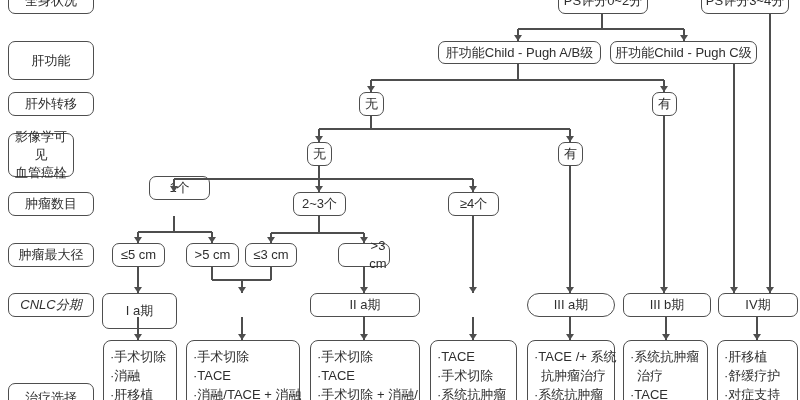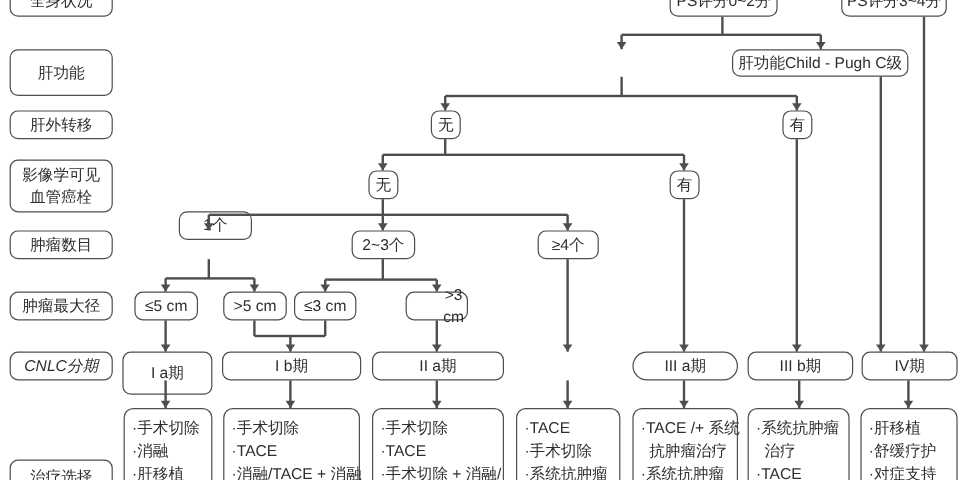--- a/index.html
+++ b/index.html
@@ -27,42 +27,42 @@
     border-top:6px solid #4e4e4e;
   }
 </style>
 </head>
 <body>
 
 <div id="flowchart">
     <div class="box" style="left: 8px; top: -12px; width: 86px; height: 26px;">全身状况</div>
     <div class="box" style="left: 8px; top: 41px; width: 86px; height: 39px;">肝功能</div>
     <div class="box" style="left: 8px; top: 92px; width: 86px; height: 24px;">肝外转移</div>
-    <div class="box" style="left: 8px; top: 133px; width: 86px; height: 44px; text-align: center;">影像学可见
+    <div class="box" style="left: 8px; top: 133px; width: 66px; height: 44px; text-align: center;">影像学可见
 血管癌栓</div>
     <div class="box" style="left: 8px; top: 192px; width: 86px; height: 24px;">肿瘤数目</div>
     <div class="box" style="left: 8px; top: 243px; width: 86px; height: 24px;">肿瘤最大径</div>
     <div class="box" style="left: 8px; top: 293px; width: 86px; height: 24px; font-style: italic;">CNLC分期</div>
     <div class="box" style="left: 8px; top: 383px; width: 86px; height: 30px;">治疗选择</div>
     <div class="box" style="left: 558px; top: -12px; width: 90px; height: 26px;">PS评分0~2分</div>
     <div class="box" style="left: 701px; top: -12px; width: 88px; height: 26px;">PS评分3~4分</div>
+    <div class="box" style="left: 438px; top: 41px; width: 163px; height: 23px;">肝功能Child - Pugh A/B级</div>
     <div class="box" style="left: 610px; top: 41px; width: 147px; height: 23px;">肝功能Child - Pugh C级</div>
     <div class="box" style="left: 359px; top: 92px; width: 25px; height: 24px;">无</div>
     <div class="box" style="left: 652px; top: 92px; width: 25px; height: 24px;">有</div>
     <div class="box" style="left: 307px; top: 142px; width: 25px; height: 24px;">无</div>
     <div class="box" style="left: 558px; top: 142px; width: 25px; height: 24px;">有</div>
     <div class="box" style="left: 149px; top: 176px; width: 61px; height: 24px;">1个</div>
     <div class="box" style="left: 293px; top: 192px; width: 53px; height: 24px;">2~3个</div>
     <div class="box" style="left: 448px; top: 192px; width: 51px; height: 24px;">≥4个</div>
     <div class="box" style="left: 112px; top: 243px; width: 53px; height: 24px;">≤5 cm</div>
     <div class="box" style="left: 186px; top: 243px; width: 53px; height: 24px;">&gt;5 cm</div>
     <div class="box" style="left: 245px; top: 243px; width: 52px; height: 24px;">≤3 cm</div>
     <div class="box" style="left: 338px; top: 243px; width: 52px; height: 24px; padding-left: 28px;">&gt;3 cm</div>
     <div class="box" style="left: 102px; top: 293px; width: 75px; height: 36px;">I a期</div>
-    <div class="box" style="left: 185px; top: 293px; width: 116px; height: 24px;">I b期</div>
     <div class="box" style="left: 310px; top: 293px; width: 110px; height: 24px;">II a期</div>
     <div class="box" style="left: 527px; top: 293px; width: 88px; height: 24px; border-radius: 12px;">III a期</div>
     <div class="box" style="left: 623px; top: 293px; width: 88px; height: 24px;">III b期</div>
     <div class="box" style="left: 718px; top: 293px; width: 80px; height: 24px;">IV期</div>
     <div class="box treat" style="left: 103px; top: 340px; width: 74px; height: 75px;"><div class="tline">·手术切除</div><div class="tline">·消融</div><div class="tline">·肝移植</div></div>
     <div class="box treat" style="left: 186px; top: 340px; width: 114px; height: 75px;"><div class="tline">·手术切除</div><div class="tline">·TACE</div><div class="tline">·消融/TACE + 消融</div></div>
     <div class="box treat" style="left: 310px; top: 340px; width: 110px; height: 75px;"><div class="tline">·手术切除</div><div class="tline">·TACE</div><div class="tline">·手术切除 + 消融/</div></div>
     <div class="box treat" style="left: 430px; top: 340px; width: 87px; height: 75px;"><div class="tline">·TACE</div><div class="tline">·手术切除</div><div class="tline">·系统抗肿瘤</div></div>
     <div class="box treat" style="left: 527px; top: 340px; width: 88px; height: 75px;"><div class="tline">·TACE /+ 系统</div><div class="tline" style="margin-left: 7px;">抗肿瘤治疗</div><div class="tline">·系统抗肿瘤</div></div>
     <div class="box treat" style="left: 623px; top: 340px; width: 85px; height: 75px;"><div class="tline">·系统抗肿瘤</div><div class="tline" style="margin-left: 7px;">治疗</div><div class="tline">·TACE</div></div>

